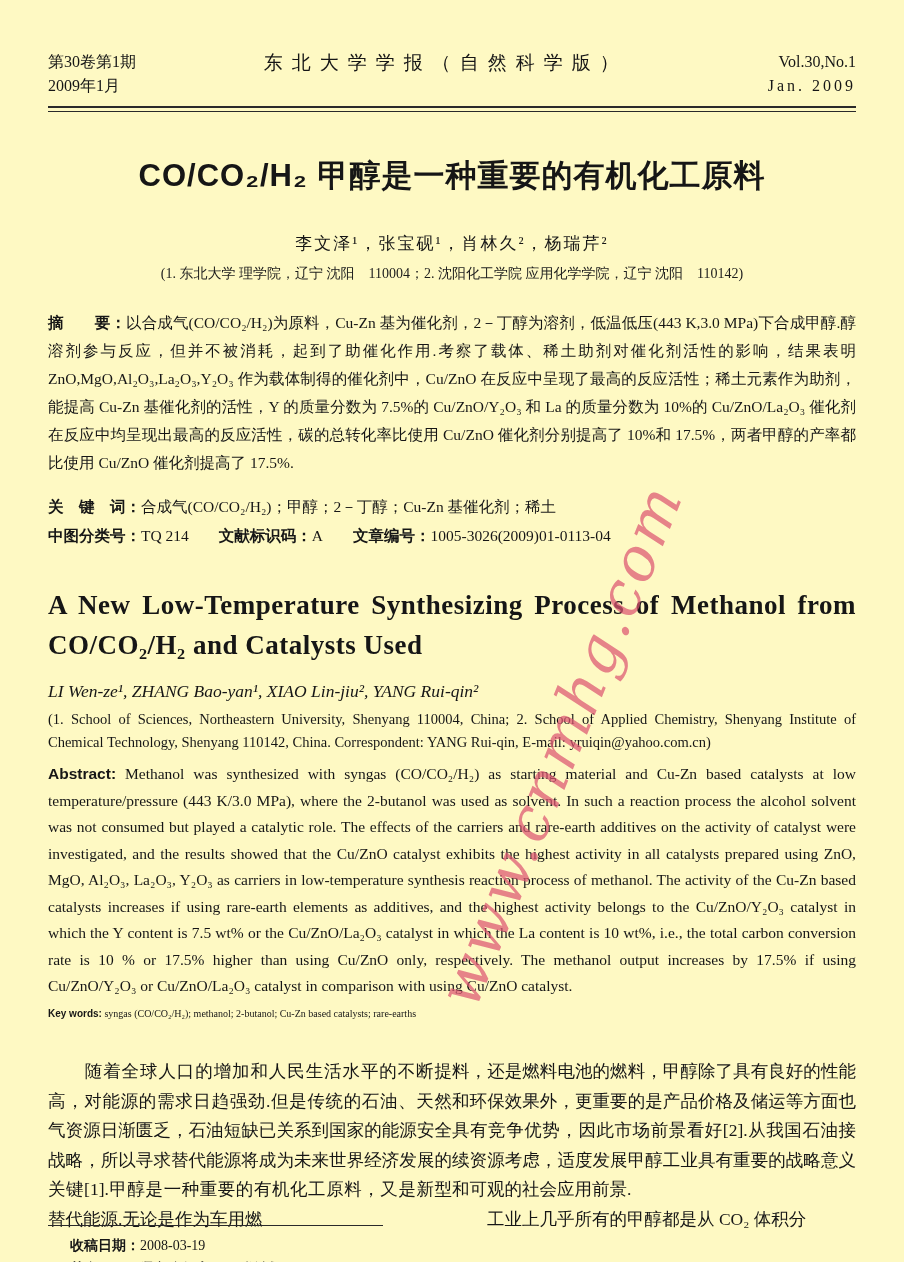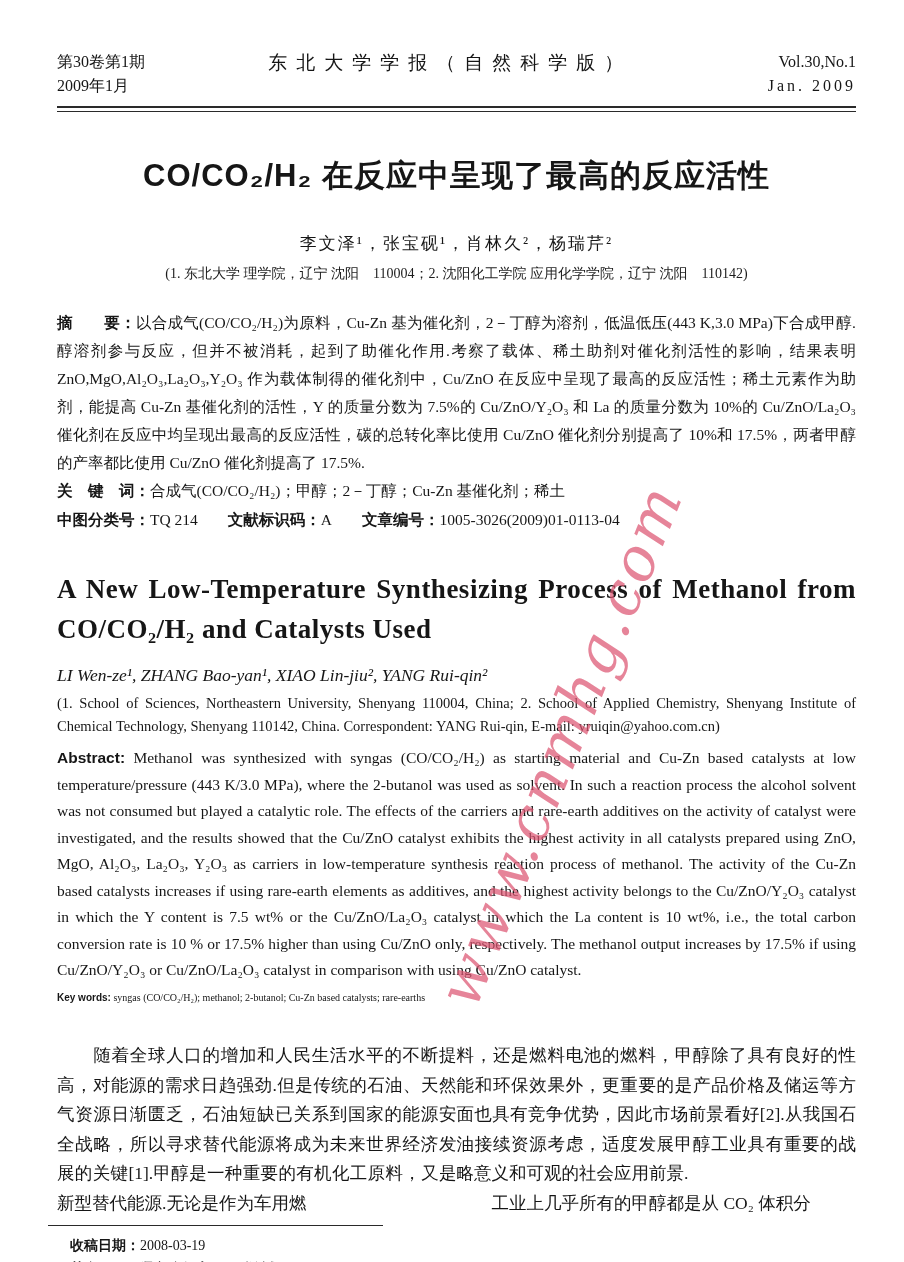--- a/index.html
+++ b/index.html
@@ -1,26 +1,25 @@
 <!DOCTYPE html>
 <html><head>
 <meta charset="utf-8">
 <style>
   html,body{margin:0;padding:0;}
   body{background:#e8e8e6;}
   .page{
     position:relative;
     width:904px;height:1262px;
     margin:0 auto;
-    background:#ffffff;
+    background:#fef9c3;
     overflow:hidden;
     font-family:"Liberation Serif","DejaVu Serif",serif;
     color:#161616;
     box-sizing:border-box;
-    padding-left:9px;
   }
   .inner{padding:50px 48px 0 48px;box-sizing:border-box;}
 
   
   .masthead{display:flex;justify-content:space-between;align-items:flex-start;}
   .mh-left{font-size:16px;line-height:24px;white-space:nowrap;}
   .mh-center{text-align:center;flex:1;padding:0 10px;}
   .mh-journal-cn{font-size:19px;letter-spacing:9px;line-height:26px;white-space:nowrap;}
   .mh-journal-en{font-size:16px;line-height:24px;white-space:nowrap;}
   .mh-right{font-size:16px;line-height:24px;text-align:right;white-space:nowrap;margin-left:12px;}
@@ -32,21 +31,21 @@
     margin-top:44px;text-align:center;
     font-family:"Liberation Sans","DejaVu Sans",sans-serif;
     font-weight:bold;font-size:31px;letter-spacing:1px;line-height:40px;
   }
   .authors-cn{margin-top:36px;text-align:center;font-size:17px;letter-spacing:2px;}
   .affil-cn{margin-top:10px;text-align:center;font-size:14px;color:#1c1c1c;}
 
   
   .abs-block{margin-top:26px;font-size:15.5px;line-height:28px;text-align:justify;}
   .lbl{font-family:"Liberation Sans","DejaVu Sans",sans-serif;font-weight:bold;}
-  .kw-line{margin-top:0;font-size:15.5px;line-height:28px;}
+  .kw-line{margin-top:16px;font-size:15.5px;line-height:28px;}
   .meta-line{margin-top:0;font-size:15.5px;line-height:30px;display:flex;gap:30px;}
   .meta-item{white-space:nowrap;}
 
   
   .title-en{
     margin-top:34px;font-weight:bold;font-size:27px;line-height:40px;
     text-align:justify;letter-spacing:.5px;
   }
   .authors-en{margin-top:16px;font-style:italic;font-size:17.5px;}
   .affil-en{margin-top:6px;font-size:14.5px;line-height:22.5px;text-align:justify;}
@@ -86,21 +85,21 @@
       <div class="mh-center">
         <div class="mh-journal-cn">东北大学学报（自然科学版）</div>
       </div>
       <div class="mh-right">
         <div>Vol.30,No.1</div>
         <div class="spaced">Jan. 2009</div>
       </div>
     </div>
     <div class="rule-double"></div>
 
-    <h1 class="title-cn" style="margin-bottom:0;">CO/CO₂/H₂ 在反应中呈现了最高的反应活性</h1>
+    <h1 class="title-cn" style="margin-bottom:0;">CO/CO₂/H₂ 甲醇是一种重要的有机化工原料</h1>
     <div class="authors-cn">李文泽¹，张宝砚¹，肖林久²，杨瑞芹²</div>
     <div class="affil-cn">(1. 东北大学 理学院，辽宁 沈阳　110004；2. 沈阳化工学院 应用化学学院，辽宁 沈阳　110142)</div>
 
     <p class="abs-block" style="margin-bottom:0;">
       <span class="lbl">摘　　要：</span><span>以合成气(CO/CO₂/H₂)为原料，Cu-Zn 基为催化剂，2－丁醇为溶剂，低温低压(443 K,3.0 MPa)下合成甲醇.醇溶剂参与反应，但并不被消耗，起到了助催化作用.考察了载体、稀土助剂对催化剂活性的影响，结果表明 ZnO,MgO,Al₂O₃,La₂O₃,Y₂O₃ 作为载体制得的催化剂中，Cu/ZnO 在反应中呈现了最高的反应活性；稀土元素作为助剂，能提高 Cu-Zn 基催化剂的活性，Y 的质量分数为 7.5%的 Cu/ZnO/Y₂O₃ 和 La 的质量分数为 10%的 Cu/ZnO/La₂O₃ 催化剂在反应中均呈现出最高的反应活性，碳的总转化率比使用 Cu/ZnO 催化剂分别提高了 10%和 17.5%，两者甲醇的产率都比使用 Cu/ZnO 催化剂提高了 17.5%.</span>
     </p>
     <p class="kw-line" style="margin-bottom:0;">
       <span class="lbl">关　键　词：</span><span>合成气(CO/CO₂/H₂)；甲醇；2－丁醇；Cu-Zn 基催化剂；稀土</span>
     </p>
     <div class="meta-line">

